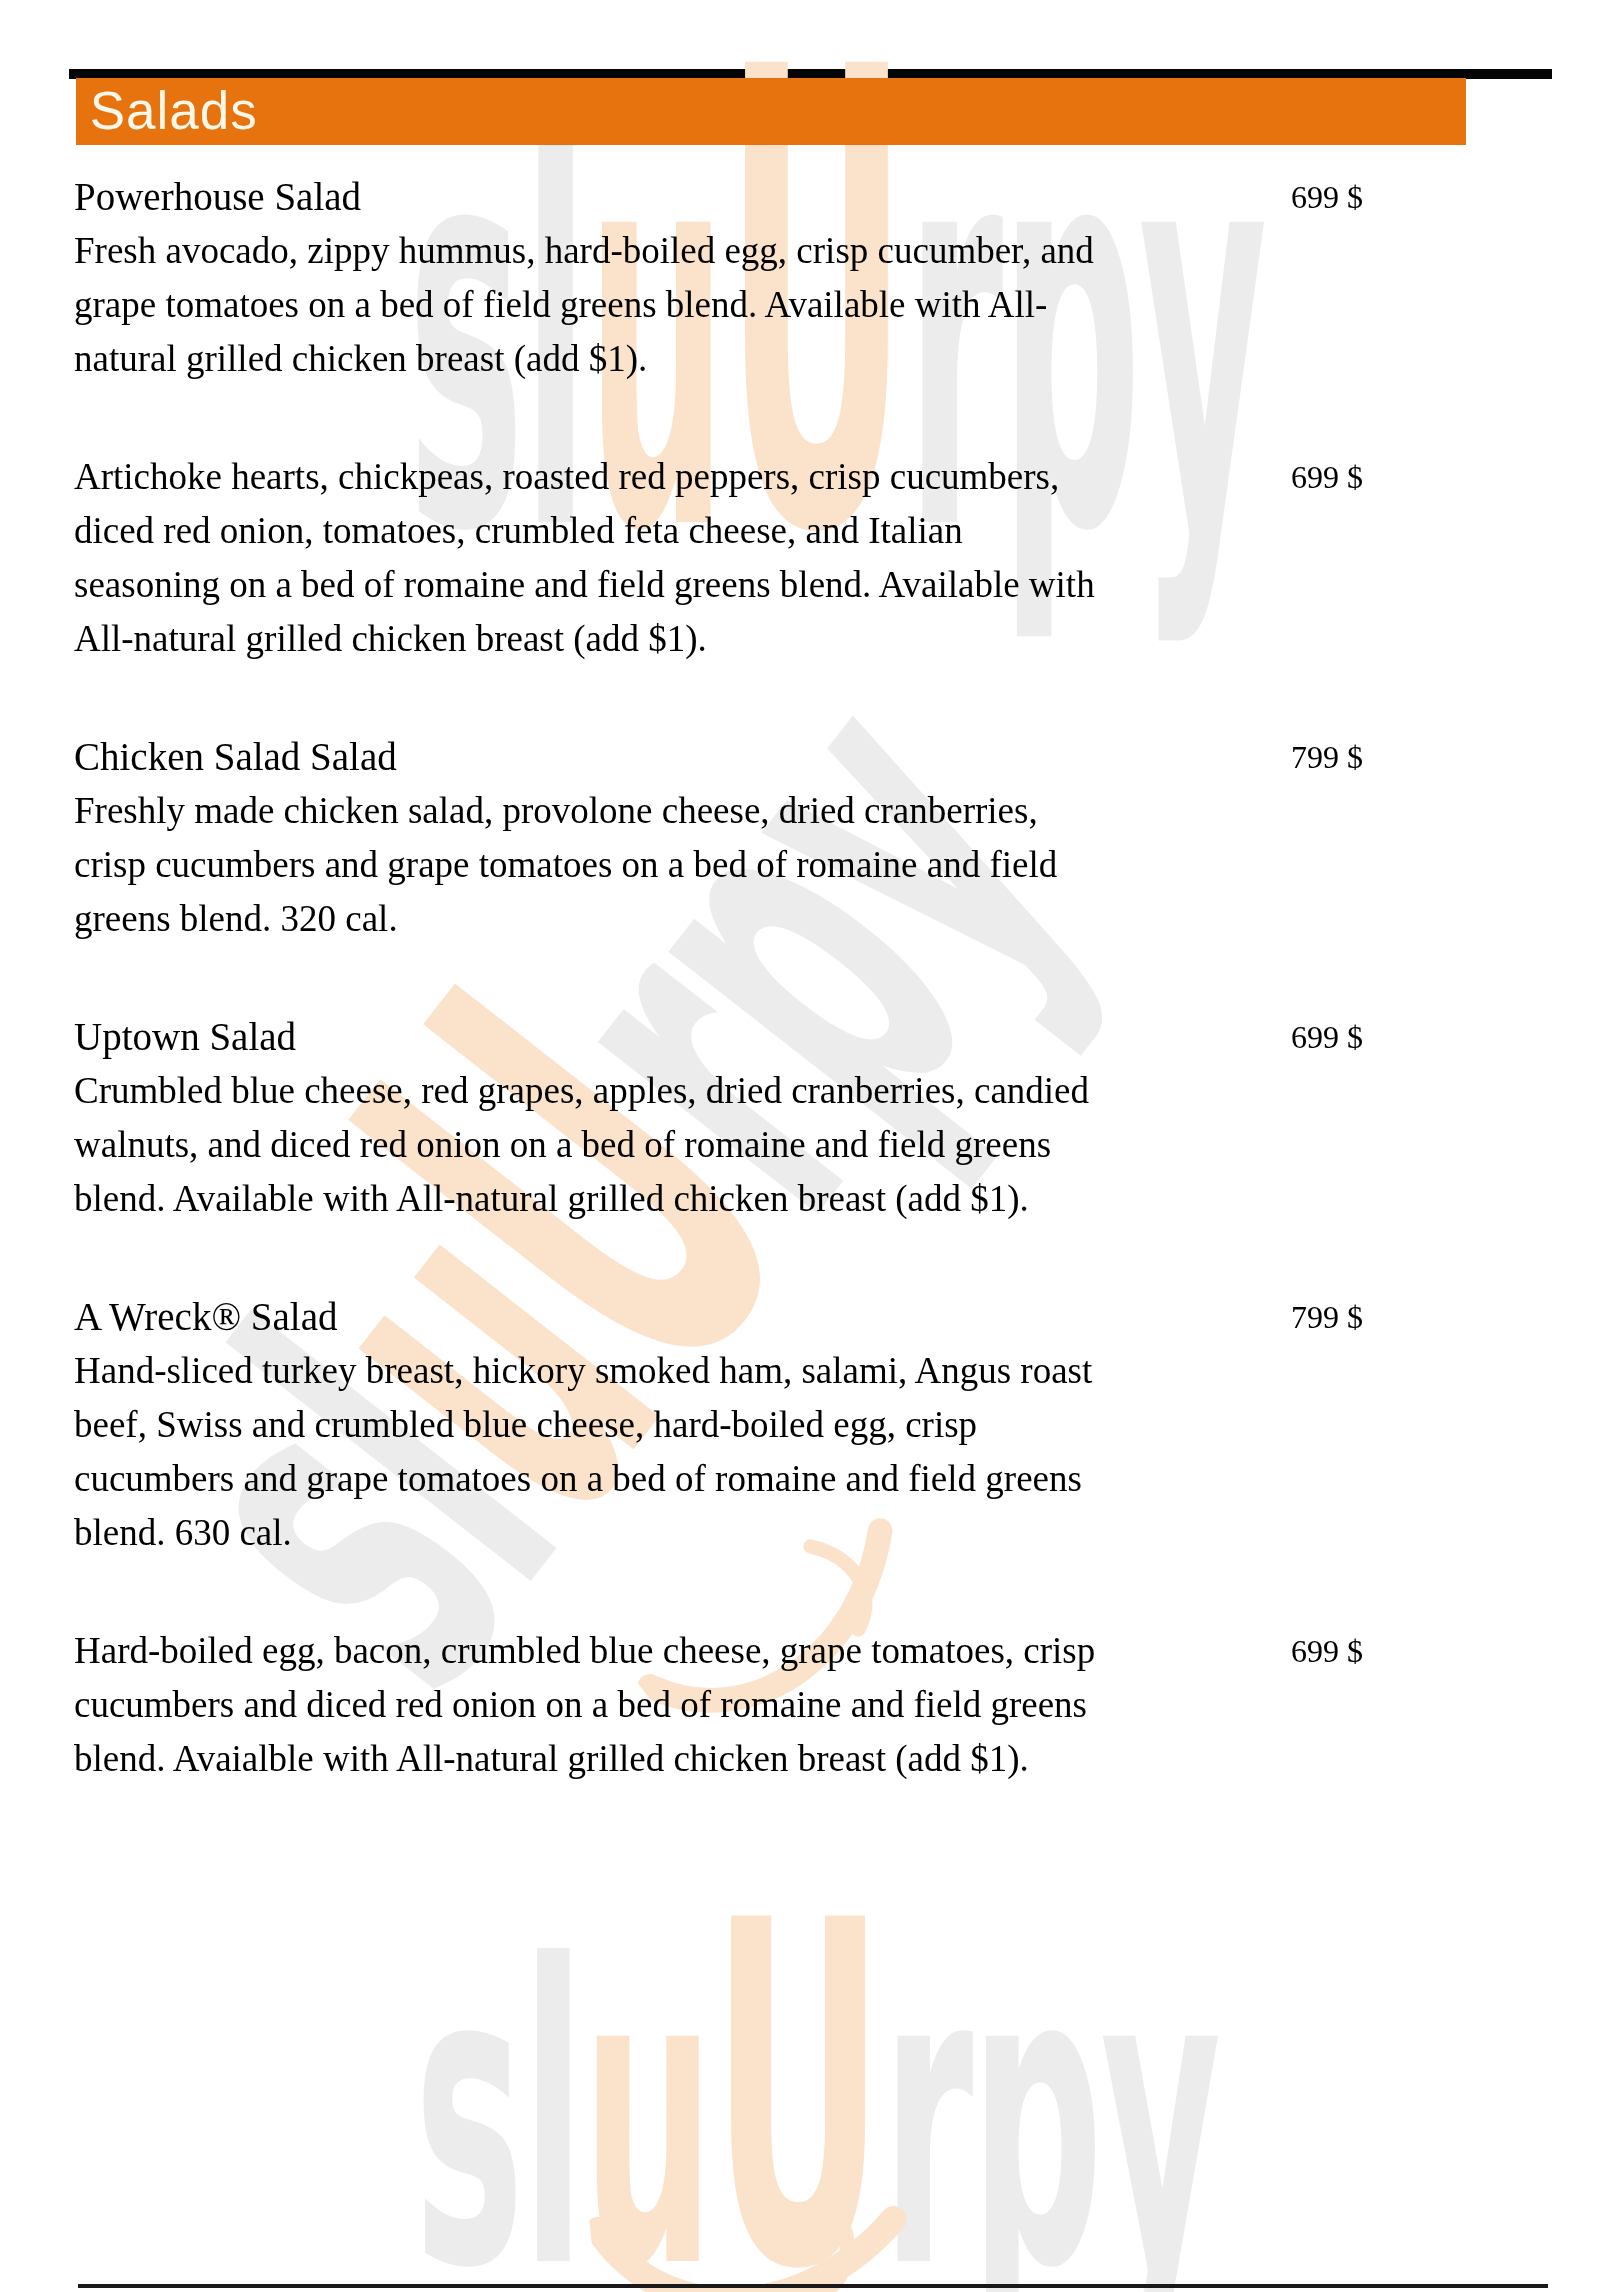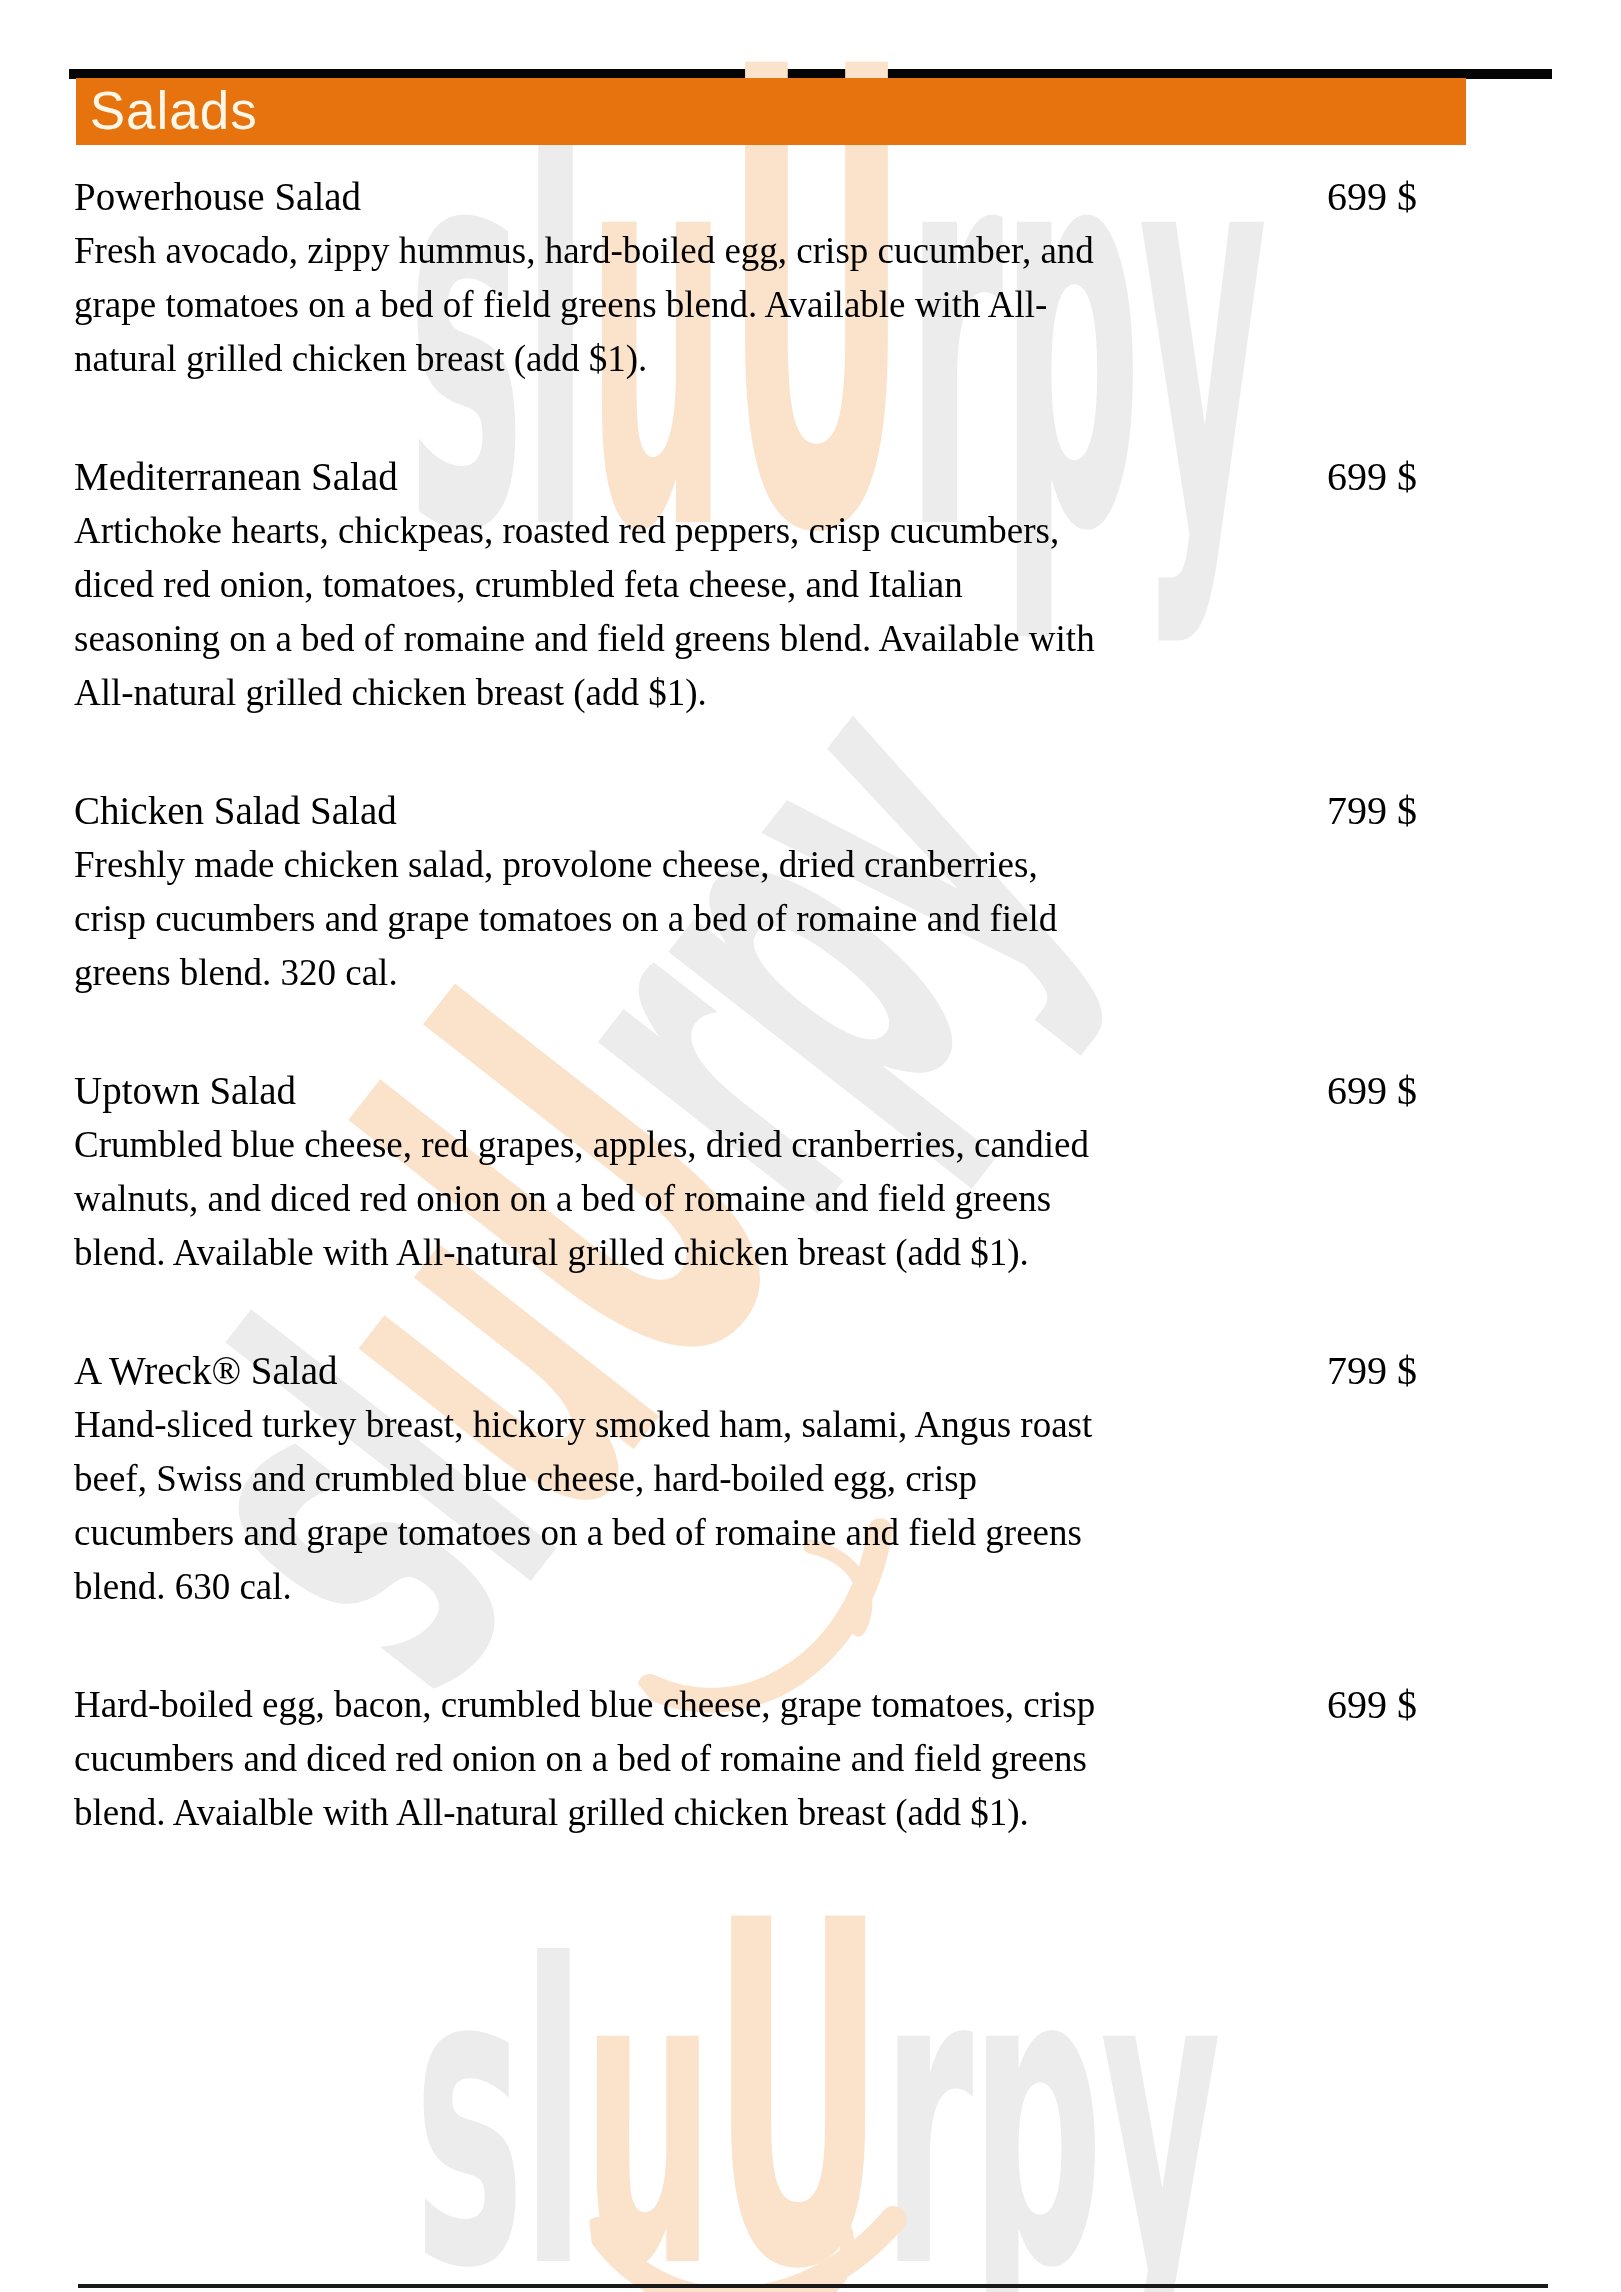--- a/index.html
+++ b/index.html
@@ -91,22 +91,22 @@
   }
   .item:first-child { margin-top: 25px; }
   .item-name {
     display: block;
     font-size: 39px;
     line-height: 54px;
     color: var(--ink);
   }
   .item-price {
     position: absolute;
-    left: 1253px; top: 0;
-    font-size: 40px;
+    left: 1217px; top: 0;
+    font-size: 32px;
     line-height: 54px;
     color: var(--ink);
     white-space: nowrap;
   }
   .item-desc {
     font-size: 37px;
     line-height: 54px;
     color: var(--ink);
     white-space: pre-line;
     max-width: 1215px;
@@ -147,21 +147,20 @@
 
     <div class="item">
       <span class="item-name">Powerhouse Salad</span>
       <span class="item-price">699 $</span>
       <div class="item-desc">Fresh avocado, zippy hummus, hard-boiled egg, crisp cucumber, and
 grape tomatoes on a bed of field greens blend. Available with All-
 natural grilled chicken breast (add $1).</div>
     </div>
 
     <div class="item">
-      <span class="item-name">Mediterranean Salad</span>
       <span class="item-price">699 $</span>
       <div class="item-desc">Artichoke hearts, chickpeas, roasted red peppers, crisp cucumbers,
 diced red onion, tomatoes, crumbled feta cheese, and Italian
 seasoning on a bed of romaine and field greens blend. Available with
 All-natural grilled chicken breast (add $1).</div>
     </div>
 
     <div class="item">
       <span class="item-name">Chicken Salad Salad</span>
       <span class="item-price">799 $</span>

